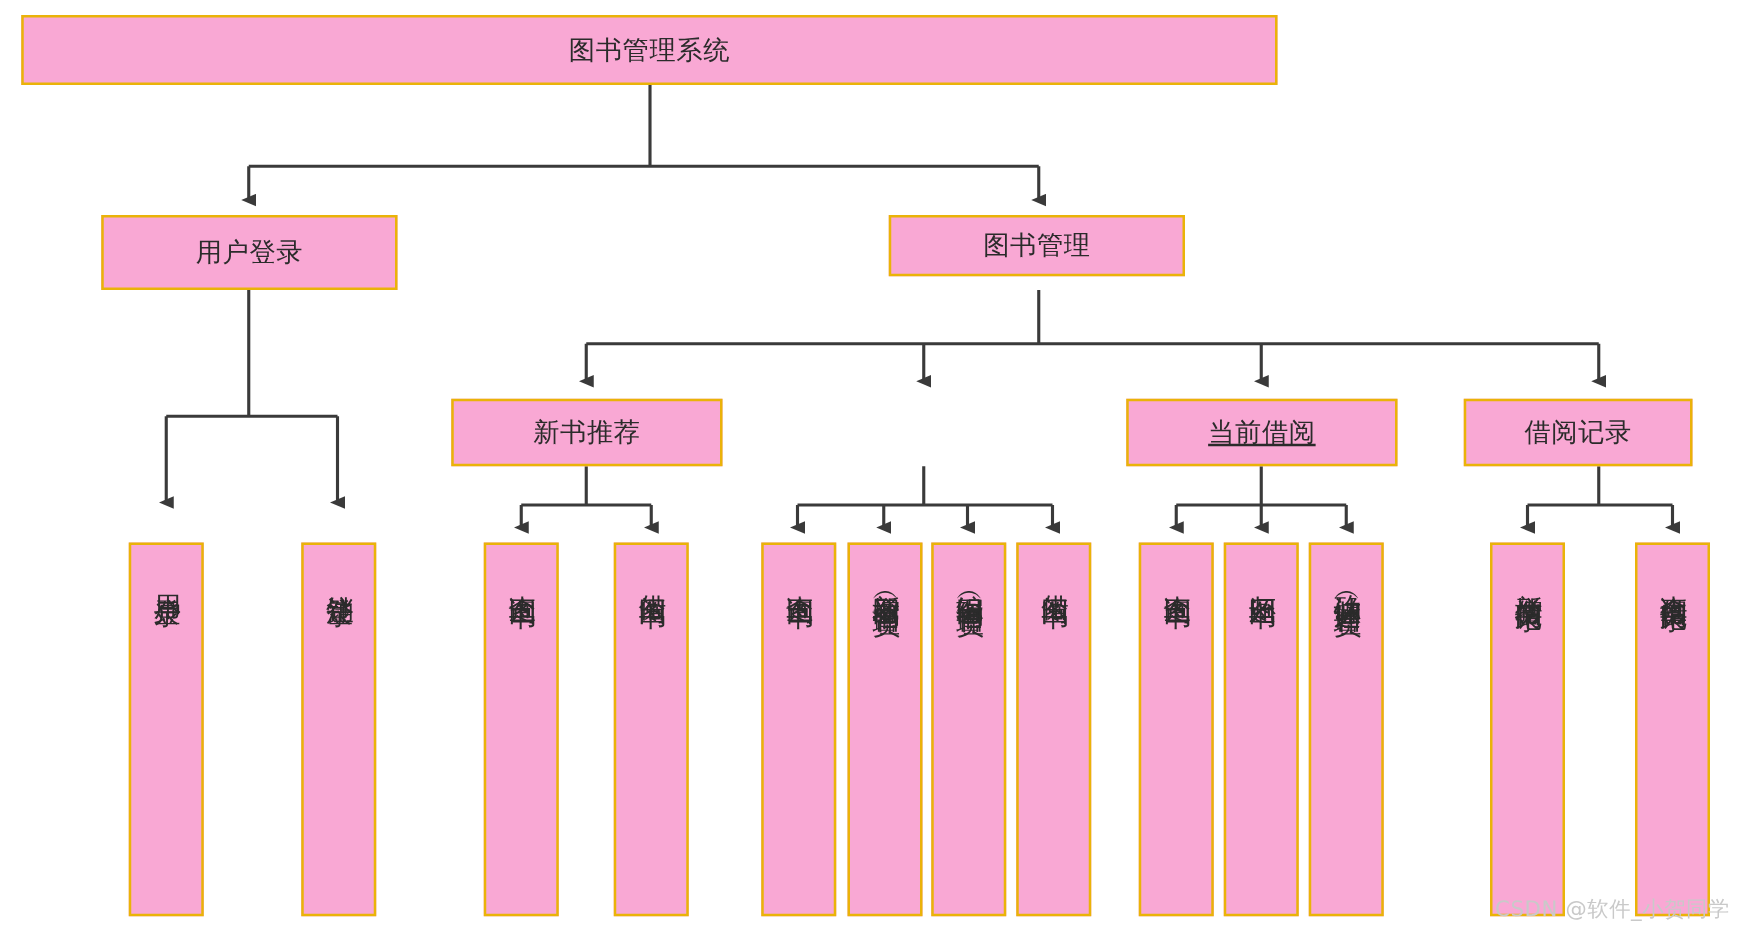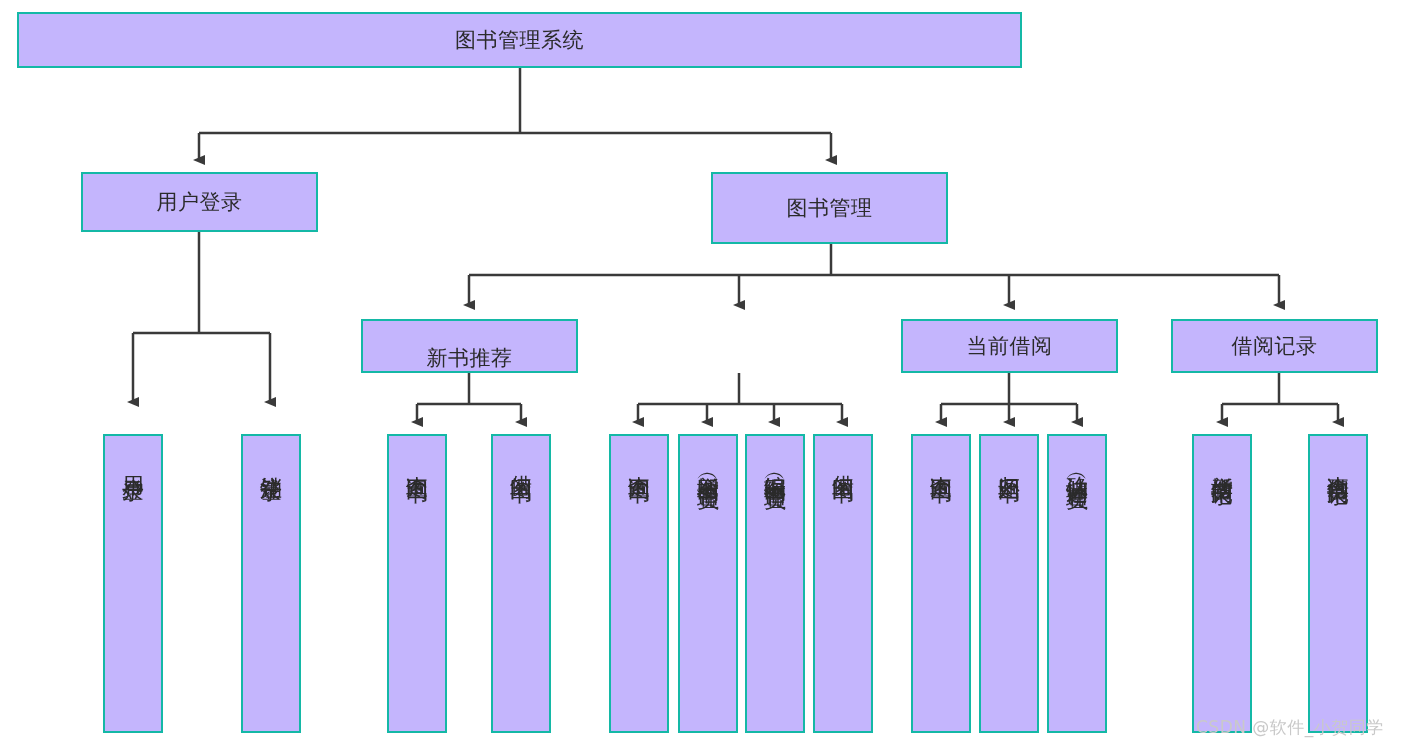--- a/index.html
+++ b/index.html
@@ -21,22 +21,22 @@
     position: absolute;
     left: 0;
     top: 0;
     width: 1405px;
     height: 747px;
     pointer-events: none;
   }
   .node {
     position: absolute;
     box-sizing: border-box;
-    border: 2px solid #14b8a6;
-    background: #c4b5fd;
+    border: 2px solid #eab308;
+    background: #f9a8d4;
     display: flex;
     align-items: center;
     justify-content: center;
     color: #2b2b2b;
   }
   .node-label {
     font-size: 21px;
     line-height: 1.25;
     letter-spacing: 0.5px;
     white-space: nowrap;
@@ -120,31 +120,31 @@
     </g>
   </svg>
 
   <div class="node" style="left:17px; top:12px; width:1005px; height:56px;">
     <span class="node-label">图书管理系统</span>
   </div>
 
   <div class="node" style="left:81px; top:172px; width:237px; height:60px;">
     <span class="node-label">用户登录</span>
   </div>
-  <div class="node" style="left:711px; top:172px; width:237px; height:72px;">
+  <div class="node" style="left:711px; top:172px; width:237px; height:49px;">
     <span class="node-label">图书管理</span>
   </div>
 
-  <div class="node" style="left:361px; top:319px; width:217px; height:54px;align-items:flex-end;">
+  <div class="node" style="left:361px; top:319px; width:217px; height:54px;">
     <span class="node-label">新书推荐</span>
   </div>
-  <div class="node" style="left:901px; top:319px; width:217px; height:54px;">
+  <div class="node" style="left:901px; top:319px; width:217px; height:54px;text-decoration:underline;">
     <span class="node-label">当前借阅</span>
   </div>
-  <div class="node" style="left:1171px; top:319px; width:207px; height:54px;">
+  <div class="node" style="left:1171px; top:319px; width:183px; height:54px;">
     <span class="node-label">借阅记录</span>
   </div>
 
   <div class="node vertical" style="left:103px; top:434px; width:60px; height:299px;">
     <span class="node-label">用户登录</span>
   </div>
   <div class="node vertical" style="left:241px; top:434px; width:60px; height:299px;">
     <span class="node-label">注销登录</span>
   </div>
 

